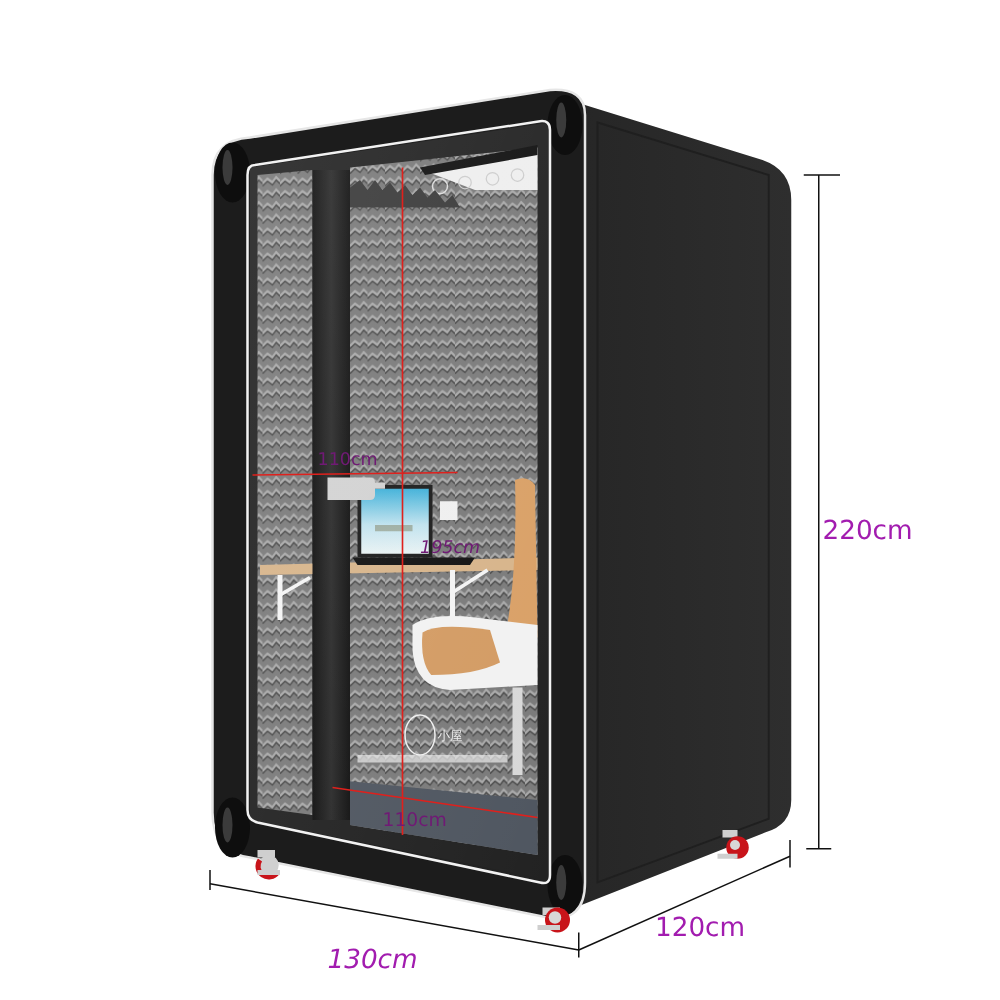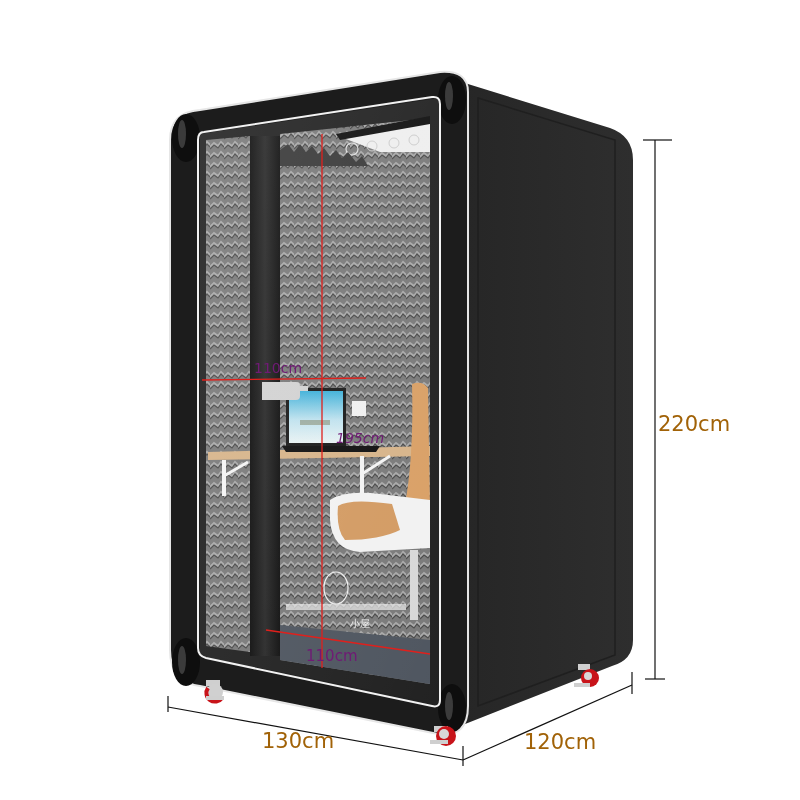--- a/index.html
+++ b/index.html
@@ -1,25 +1,25 @@
 <!DOCTYPE html>
 <html><head>
 <meta charset="utf-8">
 <style>
   html, body { margin: 0; padding: 0; background: #ffffff; }
   body { width: 800px; height: 800px; position: relative; overflow: hidden;
          font-family: "DejaVu Sans", "Liberation Sans", sans-serif; }
   .stage { position: absolute; left: 0; top: 0; width: 800px; height: 800px; }
   svg { display: block; }
   .dim-label { position: absolute; font-family: "DejaVu Sans", sans-serif;
-               color: #a16207; font-size: 21px; letter-spacing: 0; white-space: nowrap; }
+               color: #a21caf; font-size: 21px; letter-spacing: 0; white-space: nowrap; }
   .in-label { position: absolute; font-family: "DejaVu Sans", sans-serif;
               color: #701a75; font-size: 14px; white-space: nowrap; font-weight: normal; }
   .logo-text { position: absolute; color: #f0f0f0; font-family: Liberation Mono, monospace;
-               white-space: nowrap; margin-top: 35px; }
+               white-space: nowrap; }
 </style>
 </head>
 <body>
 
 <div class="stage">
   <svg width="800" height="800" viewBox="0 0 800 800">
     <defs>
       <pattern id="foam" width="14" height="10" patternUnits="userSpaceOnUse">
         <rect width="14" height="10" fill="#7a7a7a"></rect>
         <path d="M0 7 L4 3 L8 6 L11 2 L14 5" stroke="#a9a9a9" stroke-width="2" fill="none"></path>
@@ -139,21 +139,21 @@
       <line x1="168" y1="707" x2="463" y2="760"></line>
       <line x1="168" y1="696" x2="168" y2="712"></line>
       <line x1="463" y1="746" x2="463" y2="766"></line>
 
       <line x1="463" y1="760" x2="632" y2="685"></line>
       <line x1="632" y1="672" x2="632" y2="694"></line>
     </g>
   </svg>
 
   <div class="dim-label" style="left:658px; top:412px;">220cm</div>
-  <div class="dim-label" style="left:262px; top:729px;">130cm</div>
+  <div class="dim-label" style="left:262px; top:755px;font-style:italic;">130cm</div>
   <div class="dim-label" style="left:524px; top:730px;">120cm</div>
 
   <div class="in-label" style="left:254px; top:360px;">110cm</div>
   <div class="in-label" style="left:336px; top:430px;font-style:italic;">195cm</div>
   <div class="in-label" style="left:306px; top:647px; font-size:15px;">110cm</div>
 
   <div class="logo-text" style="left:350px; top:582px; font-size:10px;">小屋</div>
 </div>
 
 </body></html>

